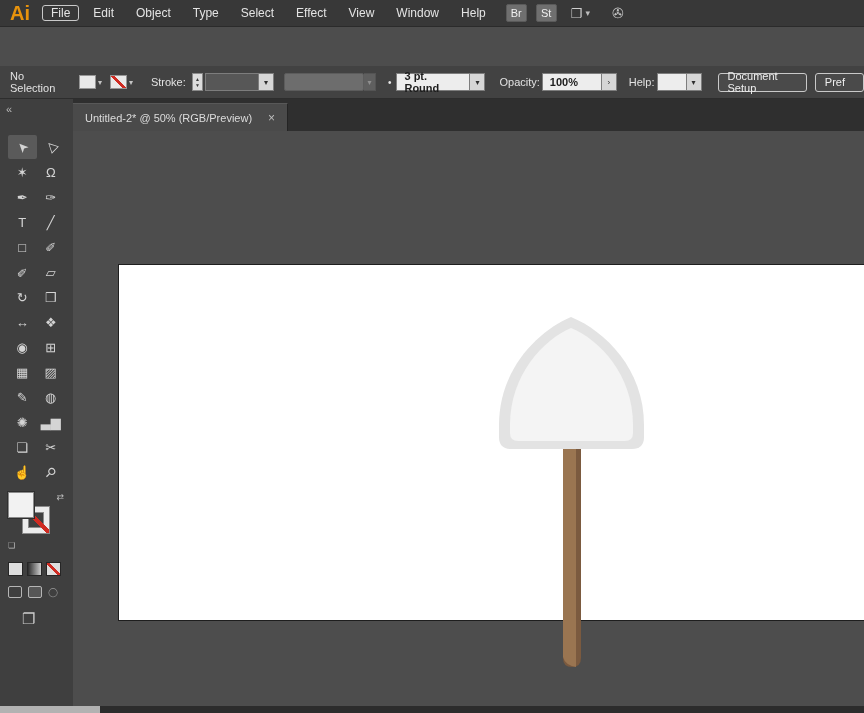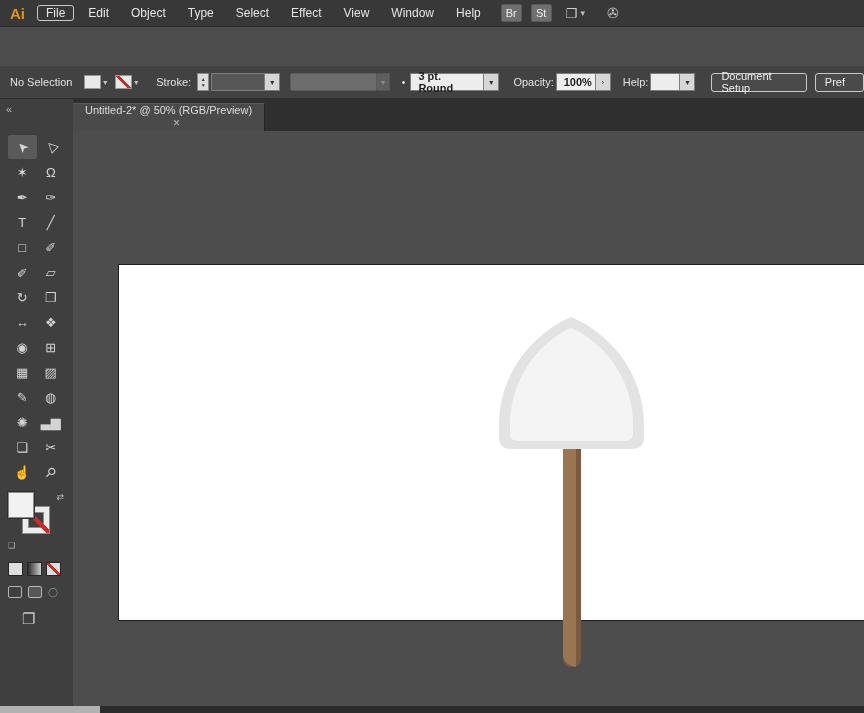--- a/index.html
+++ b/index.html
@@ -2,21 +2,21 @@
 <html><head>
 <meta charset="utf-8">
 <style>
   * { box-sizing: border-box; margin: 0; padding: 0; }
   html,body { width:864px; height:713px; overflow:hidden; }
   body { font-family:"Liberation Sans", sans-serif; background:#4d4d4d; position:relative; }
 
   
   .menu-bar { height:27px; background:#383838; border-bottom:1px solid #2b2b2b;
               display:flex; align-items:center; }
-  .ai-logo { color:#e8930c; font-weight:bold; font-size:15px; padding:0 9px 0 10px; }
+  .ai-logo { color:#e8930c; font-weight:bold; font-size:20px; padding:0 9px 0 10px; }
   .menu-item { color:#e4e4e4; font-size:12px; padding:3px 11px; cursor:default; }
   .menu-item.boxed { border:1px solid #c9c9c9; border-radius:3px; padding:0 8px; margin:0 3px; }
   .quick-btn { background:#6f6f6f; color:#f0f0f0; font-size:11px; width:21px; height:18px;
                border-radius:2px; display:flex; align-items:center; justify-content:center;
                margin-left:9px; border:1px solid #5a5a5a; }
   .quick-btn:first-of-type { margin-left:32px; }
   .ws-group { display:flex; align-items:center; margin-left:14px; color:#cfcfcf; }
   .ws-icon { font-size:13px; }
   .ws-caret { font-size:9px; margin-left:3px; color:#bdbdbd; }
   .touch-icon { margin-left:22px; color:#c2c2c2; font-size:14px; }
@@ -48,21 +48,21 @@
   .bar-btn { background:#4a4a4a; border:1px solid #c9c9c9; border-radius:3px; color:#efefef;
              font-size:11px; height:19px; display:flex; align-items:center; padding:0 9px; }
   .btn-docsetup { margin-left:16px; }
   .btn-pref { margin-left:8px; padding-right:18px; }
 
   
   .tab-row { height:32px; display:flex; }
   .toolbar-head { width:73px; background:#3f3f3f; color:#b9b9b9; font-size:11px; padding:4px 0 0 6px; }
   .tab-bar { flex:1; background:#2f2f2f; display:flex; align-items:flex-end; }
   .tab { background:#4a4a4a; height:28px; display:flex; align-items:center; padding:0 12px;
-         color:#dcdcdc; font-size:11px; border-right:1px solid #242424; border-top:1px solid #585858;flex-direction:column; }
+         color:#dcdcdc; font-size:11px; border-right:1px solid #242424; border-top:1px solid #585858; }
   .tab-close { margin-left:16px; color:#bdbdbd; font-size:12px; }
 
   
   .main { display:flex; height:621px; }
   .toolbar { width:73px; background:#3f3f3f; position:relative; flex:none; }
   .tools-grid { display:grid; grid-template-columns:1fr 1fr; padding:4px 8px 0 8px; row-gap:1px; }
   .tool { height:24px; display:flex; align-items:center; justify-content:center; border-radius:2px; }
   .tool.selected { background:#5a5a5a; }
   .tg { display:inline-block; color:#d4d4d4; font-size:13px; line-height:1; }
 
@@ -149,21 +149,21 @@
   <span class="disabled-caret">▾</span>
 
   <span class="bullet-dot">•</span>
   <span class="combo">
     <span class="field" style="width:74px;">3 pt. Round</span>
     <span class="cbtn">▾</span>
   </span>
 
   <span class="lbl" style="margin-left:14px;">Opacity:</span>
   <span class="combo">
-    <span class="field" style="width:40px;">100%</span>
+    <span class="field" style="width:60px;">100%</span>
     <span class="cbtn">›</span>
   </span>
 
   <span class="lbl" style="margin-left:12px;">Help:</span>
   <span class="combo">
     <span class="field" style="width:30px;"></span>
     <span class="cbtn">▾</span>
   </span>
 
   <span class="bar-btn btn-docsetup">Document Setup</span>

